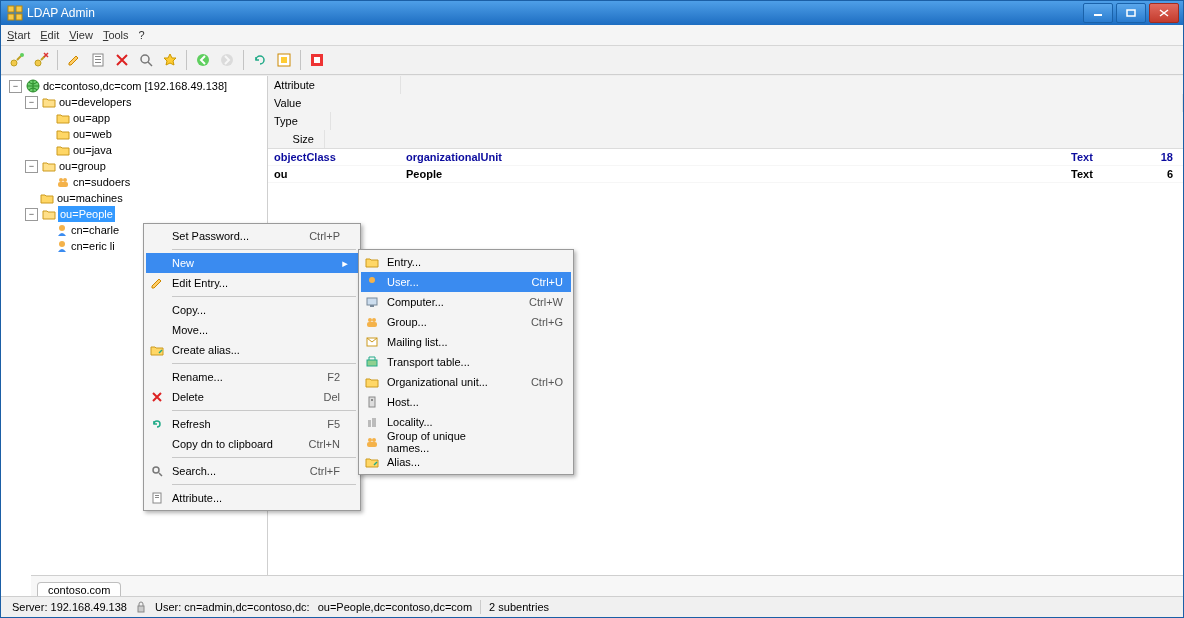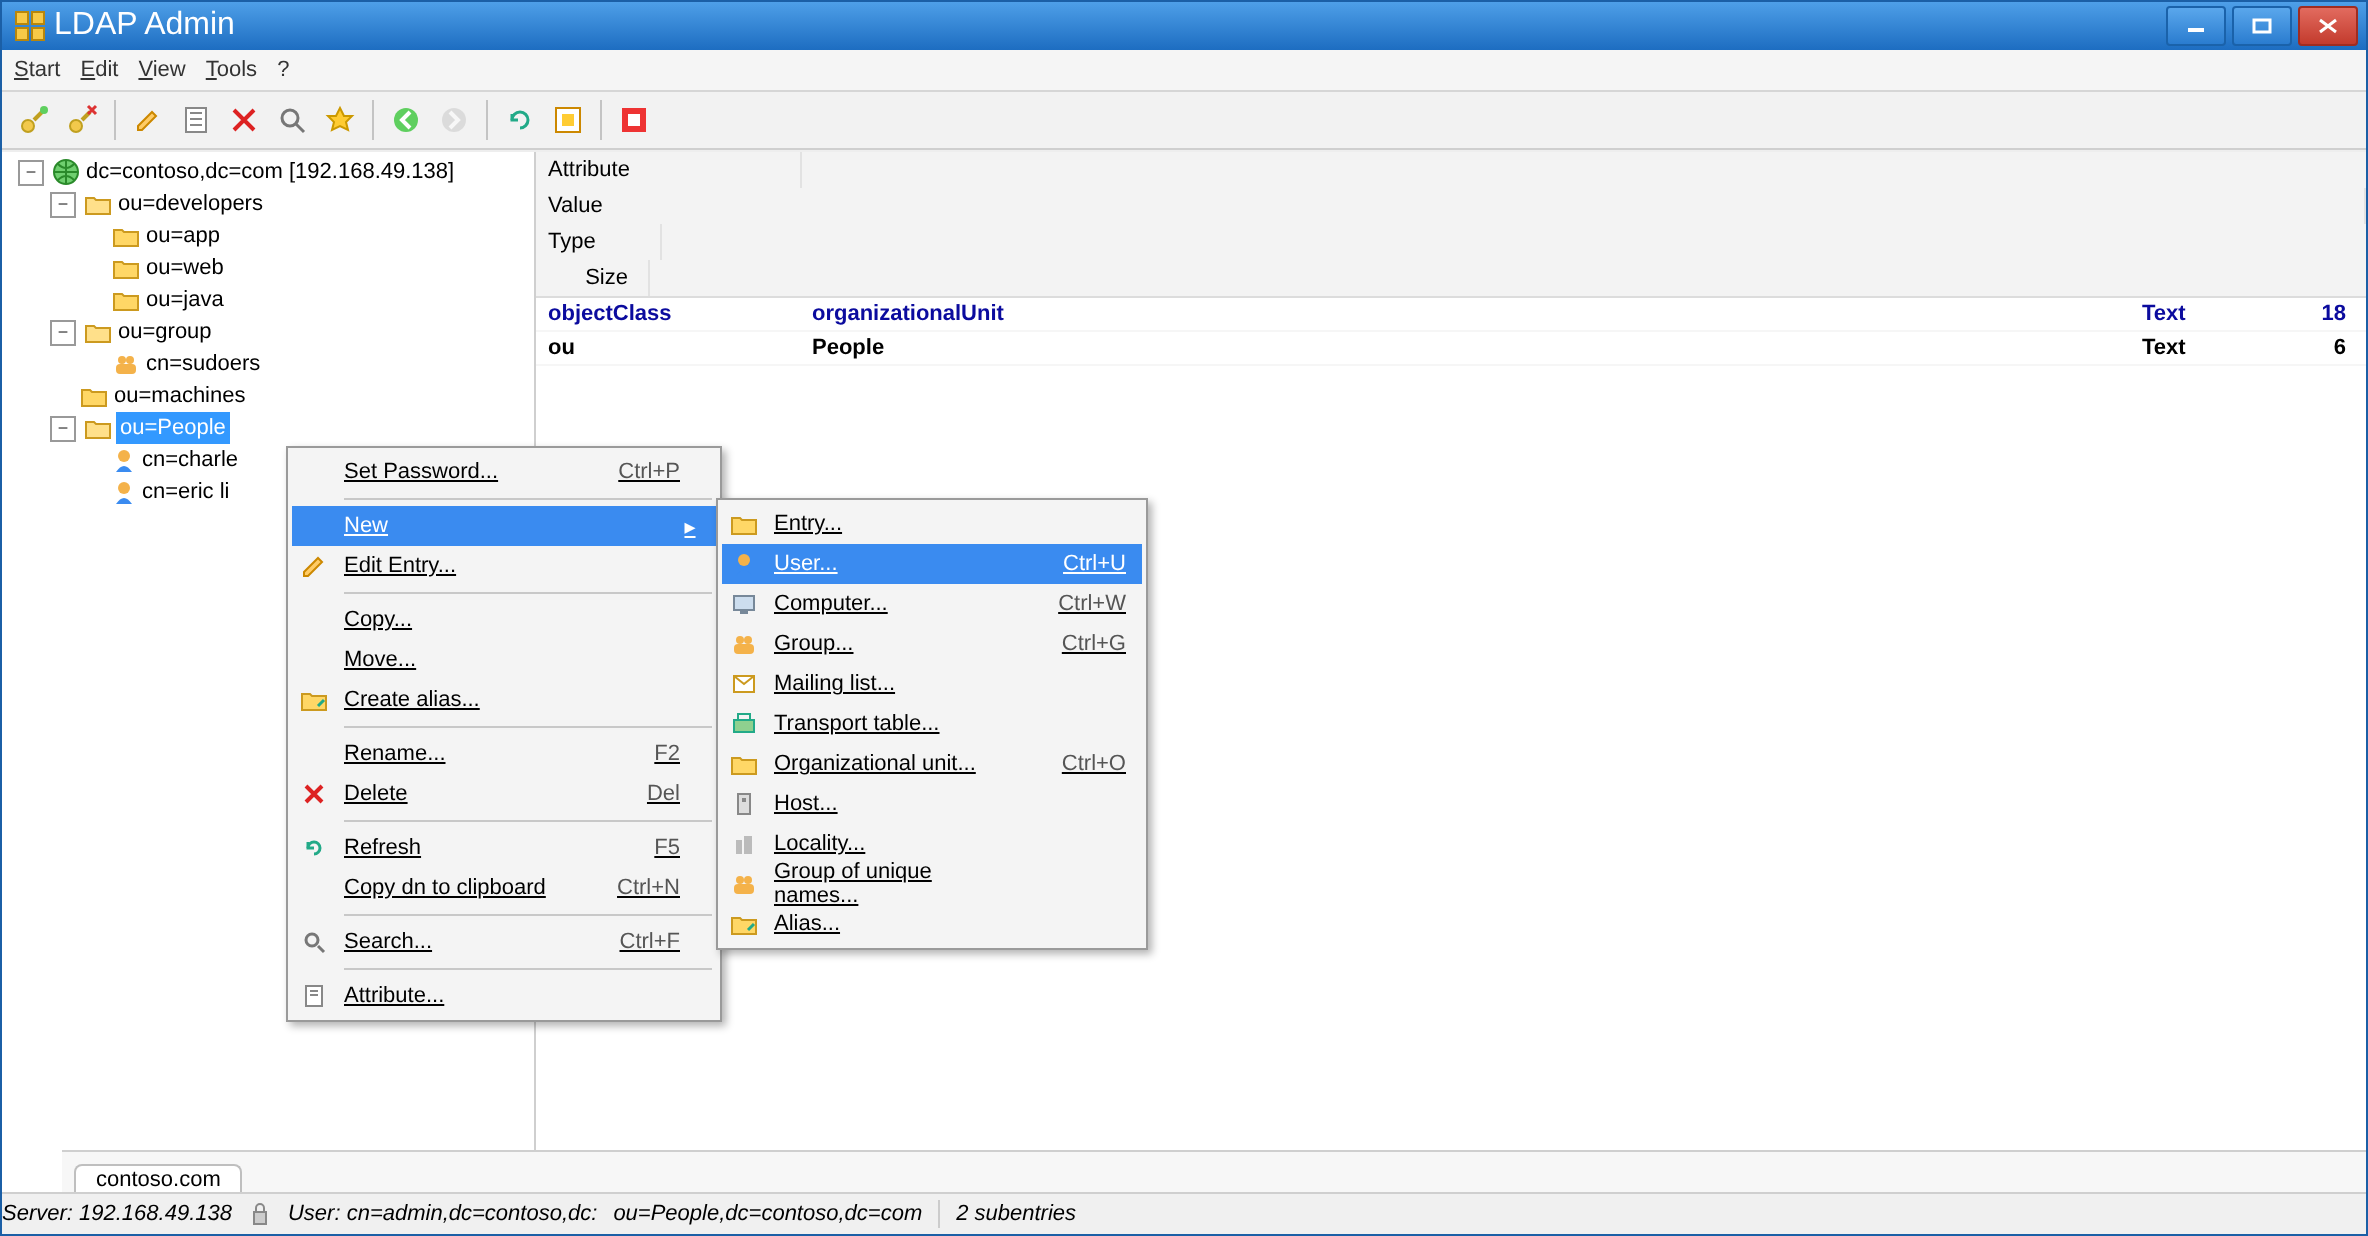--- a/index.html
+++ b/index.html
@@ -1,20 +1,20 @@
 <!DOCTYPE html>
 <html><head>
 <meta charset="utf-8">
 <style>
   html,body{margin:0;padding:0;height:100%;font-family:Tahoma,"Segoe UI",Arial,sans-serif;font-size:11px;color:#000;background:#fff;overflow:hidden;}
   .window{width:1184px;height:618px;position:relative;background:#fff;border:1px solid #1b5fa6;box-sizing:border-box;display:flex;flex-direction:column;}
   
   .titlebar{height:24px;background:linear-gradient(#4e9fe8,#1d6dc1);display:flex;align-items:center;color:#fff;position:relative;}
   .titlebar .appicon{width:16px;height:16px;margin:0 4px 0 6px;}
-  .titlebar .title{font-size:16px;}
+  .titlebar .title{font-size:12px;}
   .winbtns{position:absolute;right:4px;top:2px;display:flex;gap:3px;}
   .winbtn{width:28px;height:18px;background:linear-gradient(#5aa7ec,#2a7ccf);border:1px solid #1a62aa;border-radius:2px;display:flex;align-items:center;justify-content:center;color:#fff;}
   .winbtn.close{background:linear-gradient(#e26b5f,#c33b2d);border-color:#a02c20;}
   
   .menubar{height:20px;background:#f5f5f5;border-bottom:1px solid #d6d6d6;display:flex;align-items:center;padding:0 6px;gap:10px;}
   .menubar span{color:#333;}
   .menubar u{text-decoration:underline;}
   
   .toolbar{height:28px;background:#f2f2f2;border-bottom:1px solid #cfcfcf;display:flex;align-items:center;padding:0 6px;gap:4px;}
   .tbtn{width:20px;height:20px;display:flex;align-items:center;justify-content:center;border-radius:2px;}
@@ -40,26 +40,26 @@
   .col-val{flex:1;}
   .col-type{width:50px;text-align:left;}
   .col-size{width:40px;text-align:right;padding-right:10px!important;}
   .gridrow{display:flex;border-bottom:1px solid #f6f6f6;}
   .gridrow > div{padding:2px 6px;}
   .gridrow.first{color:#0b0b9e;font-weight:bold;}
   
   .tabstrip{height:20px;border-top:1px solid #cfcfcf;display:flex;align-items:flex-end;padding-left:6px;background:#f7f7f7;margin-left:30px;}
   .tab{border:1px solid #bfbfbf;border-bottom:none;border-radius:4px 4px 0 0;padding:1px 10px;background:#fff;font-size:11px;margin-bottom:-1px;}
   
-  .statusbar{height:20px;border-top:1px solid #cfcfcf;display:flex;align-items:center;gap:8px;padding:0 0;background:#f0f0f0;font-style:italic;}
+  .statusbar{height:20px;border-top:1px solid #cfcfcf;display:flex;align-items:center;gap:8px;padding:0 11px;background:#f0f0f0;}
   .statusbar .cell{white-space:nowrap;}
   .statusbar .sep{width:1px;height:14px;background:#ccc;}
   
   .ctxmenu{position:absolute;background:#f4f4f4;border:1px solid #9a9a9a;box-shadow:2px 2px 4px rgba(0,0,0,.3);padding:2px;}
-  .ctxmenu .row{display:flex;align-items:center;height:20px;padding-right:8px;text-decoration:underline;}
+  .ctxmenu .row{display:flex;align-items:center;height:20px;padding-right:8px;}
   .ctxmenu .row .iconcell{width:22px;display:flex;justify-content:center;}
   .ctxmenu .row .lbl{flex:1;padding:0 12px 0 4px;}
   .ctxmenu .row .shortcut{color:#555;min-width:50px;text-align:right;}
   .ctxmenu .row .arrow{width:10px;text-align:center;}
   .ctxmenu .row.sel{background:#3a8bf0;color:#fff;}
   .ctxmenu .row.sel .shortcut{color:#fff;}
   .ctxmenu .msep{height:1px;background:#c8c8c8;margin:3px 2px 3px 26px;}
   
   svg{display:block;}
 </style>

